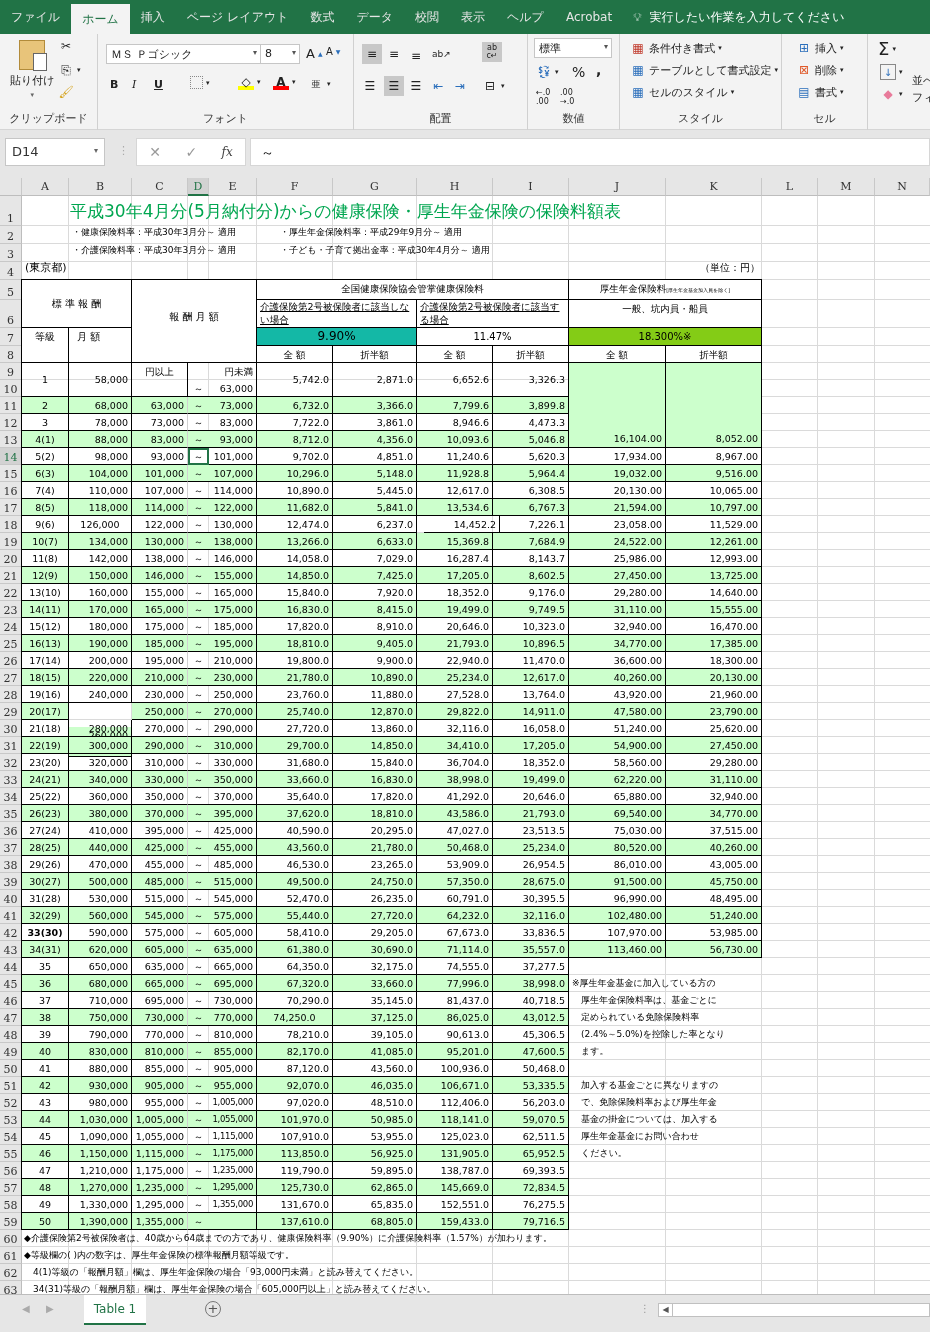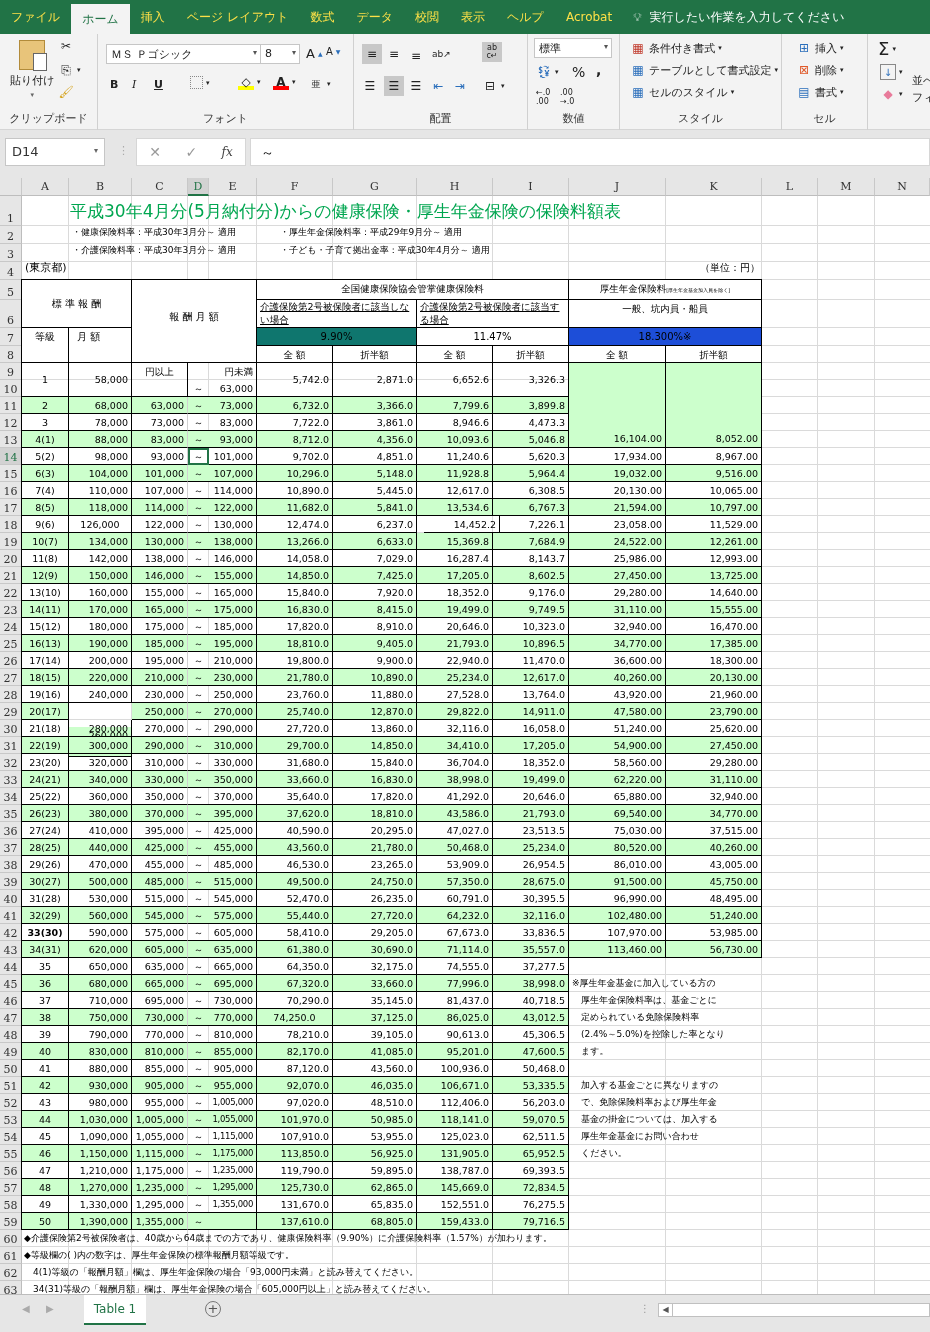--- a/index.html
+++ b/index.html
@@ -1,18 +1,18 @@
 <!DOCTYPE html>
 <html><head>
 <meta charset="utf-8">
 <style>
 *{box-sizing:border-box;margin:0;padding:0}
 body{width:930px;height:1332px;overflow:hidden;background:#fff;font-family:"DejaVu Sans",sans-serif;font-size:11px;color:#000;position:relative}
 #tabs{position:absolute;left:0;top:0;width:930px;height:34px;background:#217346;display:flex;align-items:center}
-.tab{color:#fde047;font-size:12px;padding:0 11px;height:34px;line-height:34px;white-space:nowrap;cursor:pointer}
+.tab{color:#e5e5e5;font-size:12px;padding:0 11px;height:34px;line-height:34px;white-space:nowrap;cursor:pointer}
 .tab.active{background:#f3f3f3;color:#217346;height:30px;line-height:30px;margin-top:4px}
 .tellme{color:#fff;font-size:12px;display:flex;align-items:center;gap:8px;margin-left:10px}
 #ribbon{position:absolute;left:0;top:34px;width:930px;height:96px;background:#f3f3f3;border-bottom:1px solid #d5d5d5}
 .grp{position:absolute;top:0;height:96px;border-right:1px solid #d0d0d0}
 .grplabel{position:absolute;bottom:4px;left:0;right:0;text-align:center;font-size:11px;color:#333}
 .rbtn{position:absolute;font-size:11px;color:#222;display:flex;align-items:center;gap:3px;white-space:nowrap}
 .combo{position:absolute;height:20px;background:#fff;border:1px solid #c6c6c6;font-size:11px;padding:2px 4px;color:#222}
 .combo .dd{position:absolute;right:3px;top:3px;font-size:8px;color:#555}
 .ico{display:inline-block;width:16px;height:16px;text-align:center;line-height:16px;font-size:12px}
 #fbar{position:absolute;left:0;top:130px;width:930px;height:48px;background:#e6e6e6}
@@ -532,25 +532,25 @@
   <div id="table">
       <div style="position:absolute;left:22px;top:101px;width:740px;height:1px;background:#000"></div>
       <div style="position:absolute;left:21px;top:101px;width:1px;height:951px;background:#000"></div>
       <div class="c bx ctr" style="left:22px;top:102px;width:110px;height:48px;background:#fff;line-height:48px;font-size:10px">標 準 報 酬</div>
       <div class="c bx ctr" style="left:22px;top:150px;width:47px;height:35px;background:#fff;font-size:10px">等級</div>
       <div class="c bx" style="left:69px;top:150px;width:63px;height:35px;background:#fff;font-size:10px;padding-left:8px">月 額</div>
       <div class="c bx ctr" style="left:132px;top:102px;width:125px;height:83px;background:#fff;padding-top:28px;font-size:10px">報 酬 月 額</div>
       <div class="c bx ctr" style="left:257px;top:102px;width:312px;height:20px;background:#fff">全国健康保険協会管掌健康保険料</div>
       <div class="c bx" style="left:257px;top:122px;width:160px;height:28px;background:#fff;white-space:normal;line-height:13px;text-decoration:underline;width:160px">介護保険第2号被保険者に該当しない場合</div>
       <div class="c bx" style="left:417px;top:122px;width:152px;height:28px;background:#fff;white-space:normal;line-height:13px;text-decoration:underline">介護保険第2号被保険者に該当する場合</div>
-      <div class="c bx ctr" style="left:257px;top:150px;width:160px;height:18px;background:#0f766e;font-size:10px">9.90%</div>
+      <div class="c bx ctr" style="left:257px;top:150px;width:160px;height:18px;background:#14b8a6;font-size:12px">9.90%</div>
       <div class="c bx ctr" style="left:417px;top:150px;width:152px;height:18px;background:#fff;font-size:10px">11.47%</div>
       <div class="c bx ctr" style="left:569px;top:102px;width:193px;height:20px;background:#fff"><span>厚生年金保険料</span><span style="font-size: 5px;">[厚生年金基金加入員を除く]</span></div>
       <div class="c bx ctr" style="left:569px;top:122px;width:193px;height:28px;background:#fff">一般、坑内員・船員</div>
-      <div class="c bx ctr" style="left:569px;top:150px;width:193px;height:18px;background:#1d4ed8;font-size:10px">18.300%※</div>
+      <div class="c bx ctr" style="left:569px;top:150px;width:193px;height:18px;background:#84cc16;font-size:10px">18.300%※</div>
       <div class="c bx ctr" style="left:257px;top:168px;width:76px;height:17px;background:#fff">全 額</div>
       <div class="c bx ctr" style="left:333px;top:168px;width:84px;height:17px;background:#fff">折半額</div>
       <div class="c bx ctr" style="left:417px;top:168px;width:76px;height:17px;background:#fff">全 額</div>
       <div class="c bx ctr" style="left:493px;top:168px;width:76px;height:17px;background:#fff">折半額</div>
       <div class="c bx ctr" style="left:569px;top:168px;width:97px;height:17px;background:#fff">全 額</div>
       <div class="c bx ctr" style="left:666px;top:168px;width:96px;height:17px;background:#fff">折半額</div>
       <div class="c bx ctr" style="left:22px;top:185px;width:47px;height:34px;line-height:34px">1</div>
       <div class="c bx r" style="left:69px;top:185px;width:63px;height:34px;line-height:34px">58,000</div>
       <div class="c ctr" style="left:132px;top:185px;width:56px;height:17px;border-right:1px solid #000">円以上</div>
       <div class="c " style="left:132px;top:202px;width:56px;height:17px;border-right:1px solid #000;border-bottom:1px solid #000"></div>

